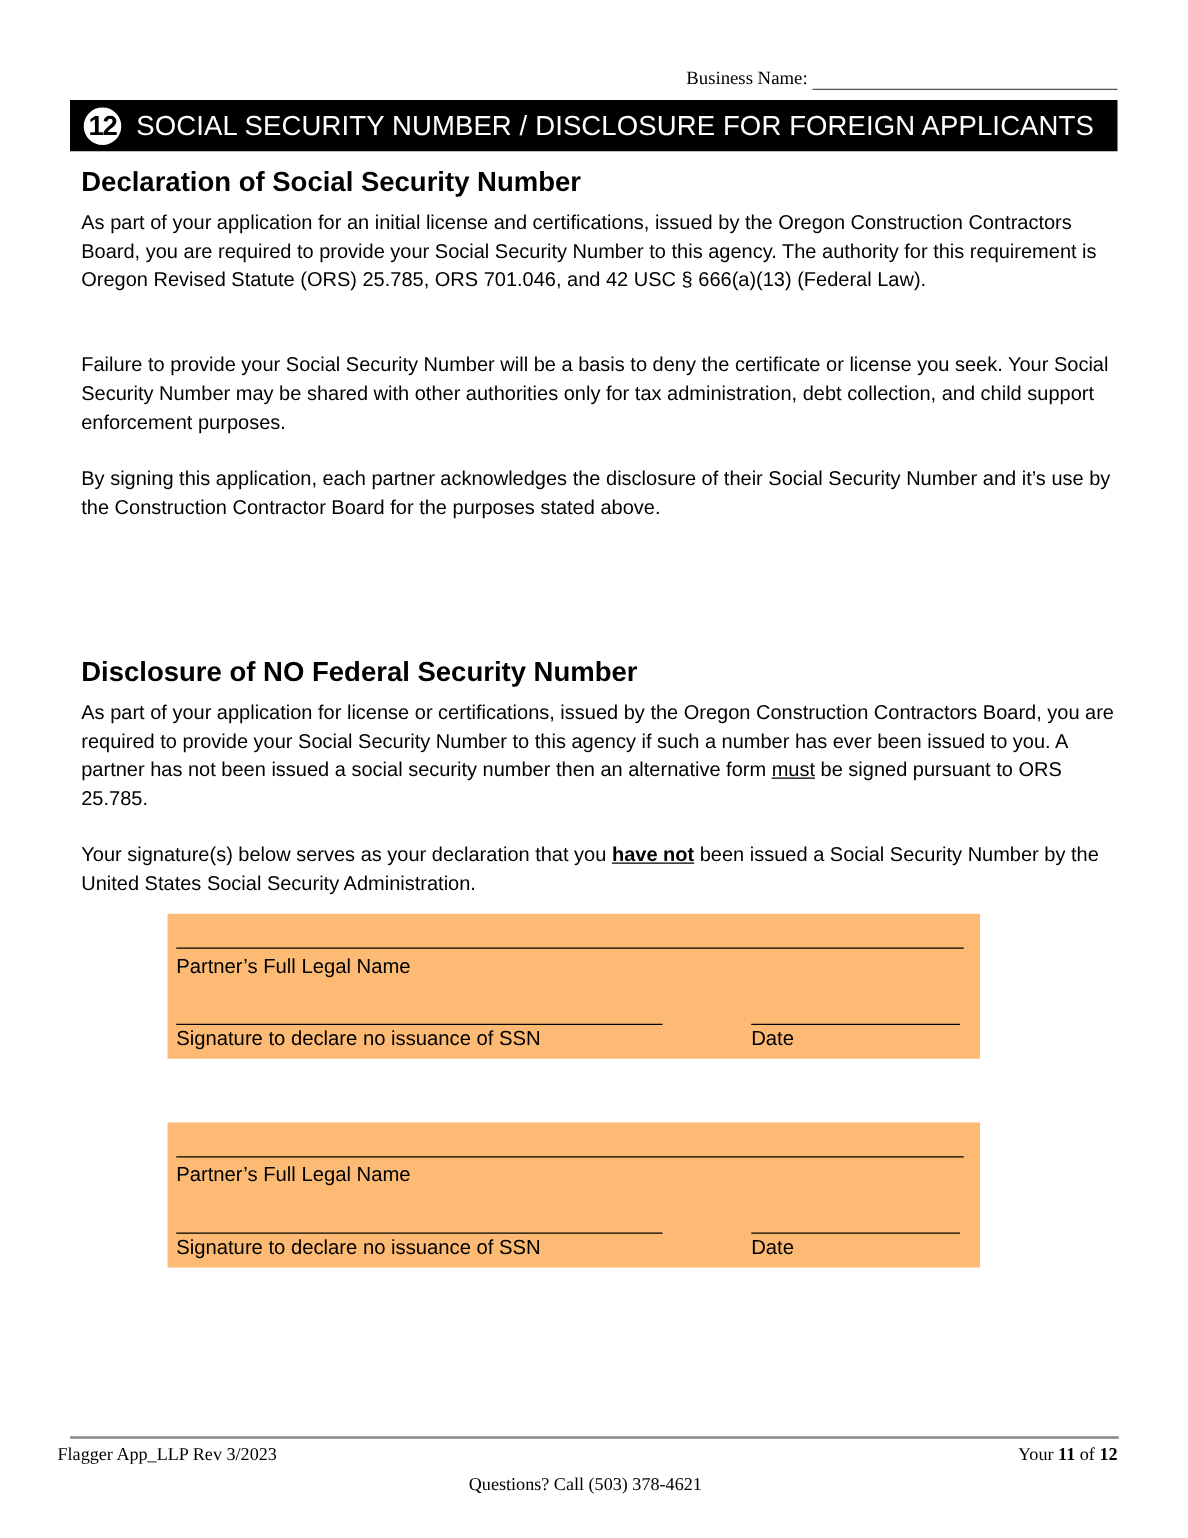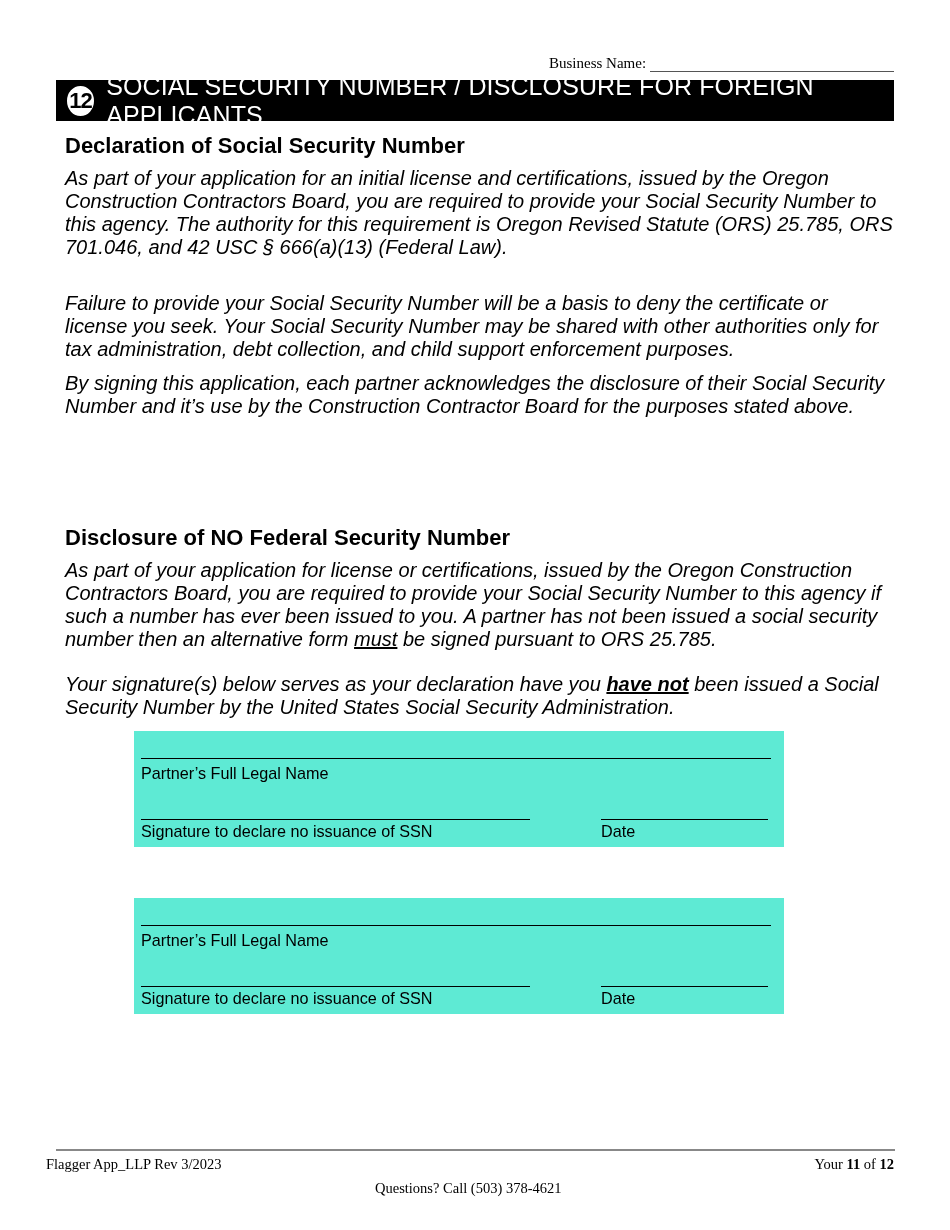--- a/index.html
+++ b/index.html
@@ -5,27 +5,27 @@
   html, body { margin: 0; padding: 0; background: #ffffff; }
   body { width: 950px; height: 1230px; position: relative; overflow: hidden; color: #000; }
   .sans { font-family: "Liberation Sans", "DejaVu Sans", sans-serif; }
   .serif { font-family: "Liberation Serif", "DejaVu Serif", serif; }
 
   .biz { position: absolute; top: 55px; left: 549px; font-size: 15px; display: flex; align-items: flex-start; }
   .biz-line { display: inline-block; width: 244px; border-bottom: 1px solid #555; height: 16px; margin-left: 4px; }
 
   .banner { position: absolute; top: 80px; left: 56px; width: 838px; height: 41px; background: #000; display: flex; align-items: center; }
   .badge { width: 36px; height: 36px; border-radius: 50%; background: #fff; border: 3px solid #000; box-sizing: border-box; margin-left: 8px; display: flex; align-items: center; justify-content: center; font-weight: bold; font-size: 22px; color: #000; letter-spacing: -1px; }
-  .banner-title { color: #fff; font-size: 25px; margin-left: 9px; letter-spacing: 0.1px; }
+  .banner-title { color: #fff; font-size: 22px; margin-left: 9px; letter-spacing: 0.1px; }
 
   .h { position: absolute; left: 65px; font-weight: bold; font-size: 22px; }
-  .p { position: absolute; left: 65px; width: 830px; font-size: 20px; line-height: 23px; font-style: italic; }
+  .p { position: absolute; left: 65px; width: 830px; font-size: 16px; line-height: 23px; }
   .u { text-decoration: underline; margin-top: 20px; }
 
-  .sig { position: absolute; left: 134px; width: 650px; height: 116px; background: #5eead4; }
+  .sig { position: absolute; left: 134px; width: 650px; height: 116px; background: #fdba74; }
   .line-full { position: absolute; left: 7px; top: 27px; width: 630px; border-bottom: 1px solid #000; }
   .lbl { position: absolute; font-size: 16.2px; }
   .line-sig { position: absolute; left: 7px; top: 88px; width: 389px; border-bottom: 1px solid #000; }
   .line-date { position: absolute; left: 467px; top: 88px; width: 167px; border-bottom: 1px solid #000; }
 
   .footer-rule { position: absolute; top: 1149px; left: 56px; width: 839px; border-top: 2px solid #888; }
   .footer { position: absolute; top: 1156px; font-size: 14.5px; }
 </style>
 </head>
 <body>
@@ -35,26 +35,26 @@
   <span class="biz-line"></span>
 </div>
 
 <div class="banner sans">
   <div class="badge">12</div>
   <div class="banner-title">SOCIAL SECURITY NUMBER / DISCLOSURE FOR FOREIGN APPLICANTS</div>
 </div>
 
 <div class="h sans" style="top:133px;">Declaration of Social Security Number</div>
 <div class="p sans" style="top:167px;">As part of your application for an initial license and certifications, issued by the Oregon Construction Contractors Board, you are required to provide your Social Security Number to this agency.  The authority for this requirement is Oregon Revised Statute (ORS) 25.785, ORS 701.046, and 42 USC § 666(a)(13) (Federal Law).</div>
-<div class="p sans" style="top:292px;">Failure to provide your Social Security Number will be a basis to deny the certificate or license you seek. Your Social Security Number may be shared with other authorities only for tax administration, debt collection, and child support enforcement purposes.</div>
+<div class="p sans" style="top:281px;">Failure to provide your Social Security Number will be a basis to deny the certificate or license you seek. Your Social Security Number may be shared with other authorities only for tax administration, debt collection, and child support enforcement purposes.</div>
 <div class="p sans" style="top:372px;">By signing this application, each partner acknowledges the disclosure of their Social Security Number and it’s use by the Construction Contractor Board for the purposes stated above.</div>
 
 <div class="h sans" style="top:525px;">Disclosure of NO Federal Security Number</div>
 <div class="p sans" style="top:559px;"><span>As part of your application for license or certifications, issued by the Oregon Construction Contractors Board, you are required to provide your Social Security Number to this agency if such a number has ever been issued to you.  A partner has not been issued a social security number then an alternative form </span><span class="u">must</span><span> be signed pursuant to ORS 25.785.</span></div>
-<div class="p sans" style="top:673px;"><span>Your signature(s) below serves as your declaration have you </span><b class="u">have not</b><span> been issued a Social Security Number by the United States Social Security Administration.</span></div>
+<div class="p sans" style="top:673px;"><span>Your signature(s) below serves as your declaration that you </span><b class="u">have not</b><span> been issued a Social Security Number by the United States Social Security Administration.</span></div>
 
 <div class="sig sans" style="top:731px;">
   <div class="line-full"></div>
   <div class="lbl" style="left:7px; top:33px;">Partner’s Full Legal Name</div>
   <div class="line-sig"></div>
   <div class="lbl" style="left:7px; top:91px;">Signature to declare no issuance of SSN</div>
   <div class="line-date"></div>
   <div class="lbl" style="left:467px; top:91px;">Date</div>
 </div>
 

